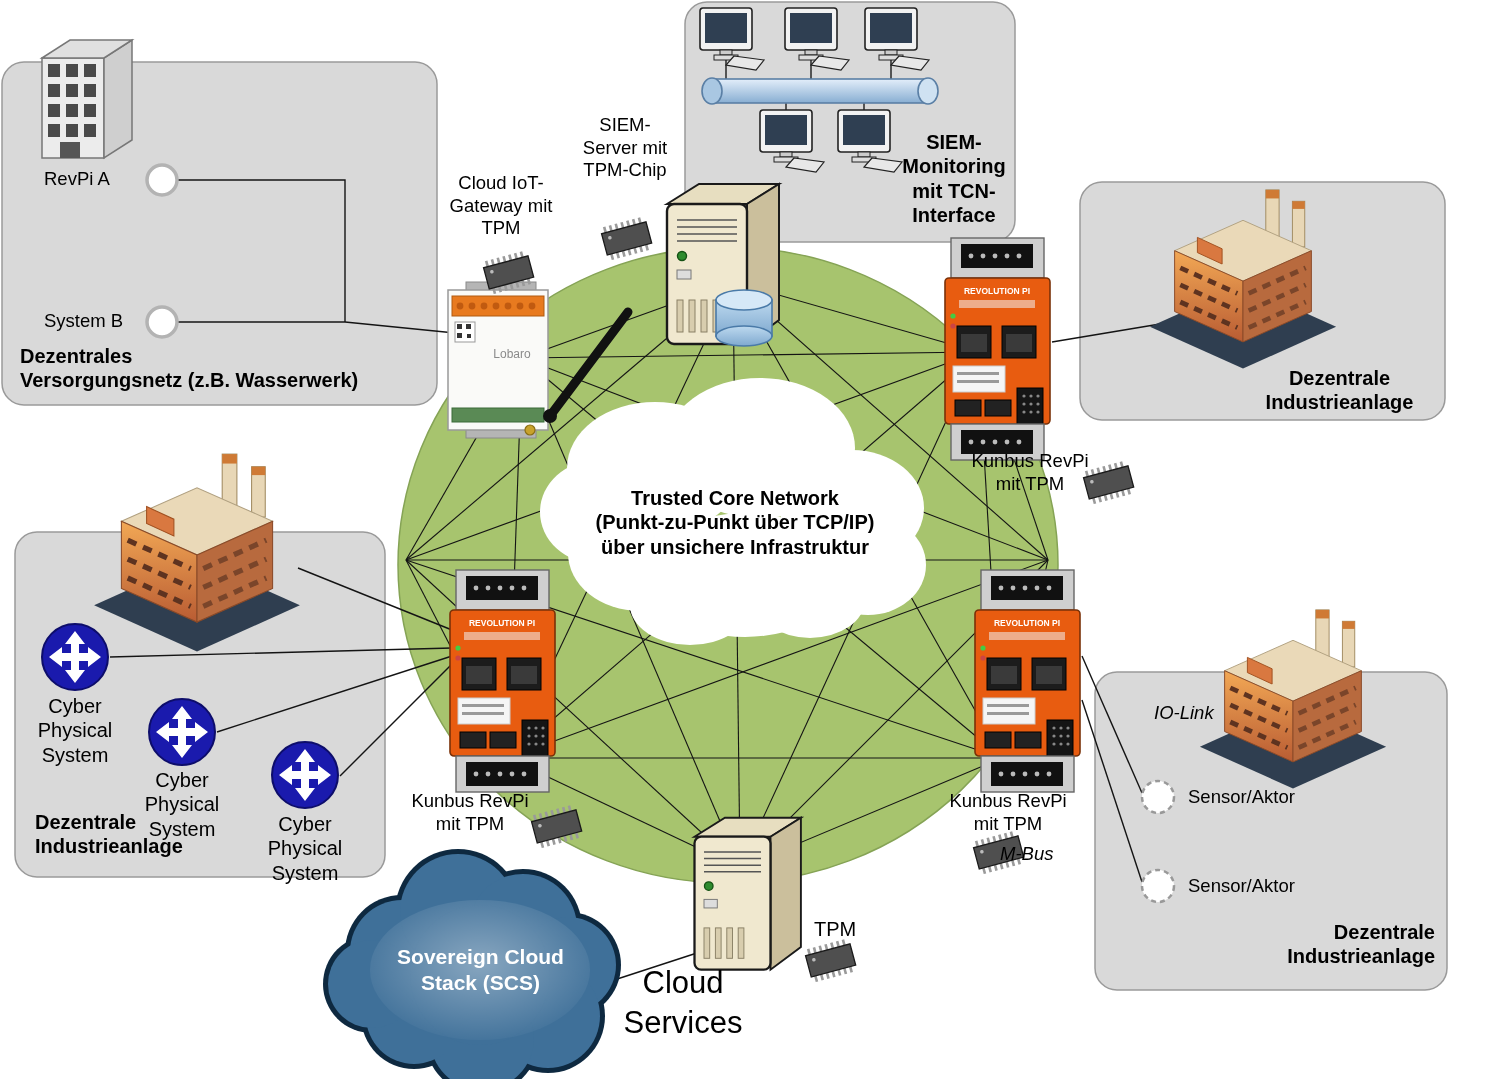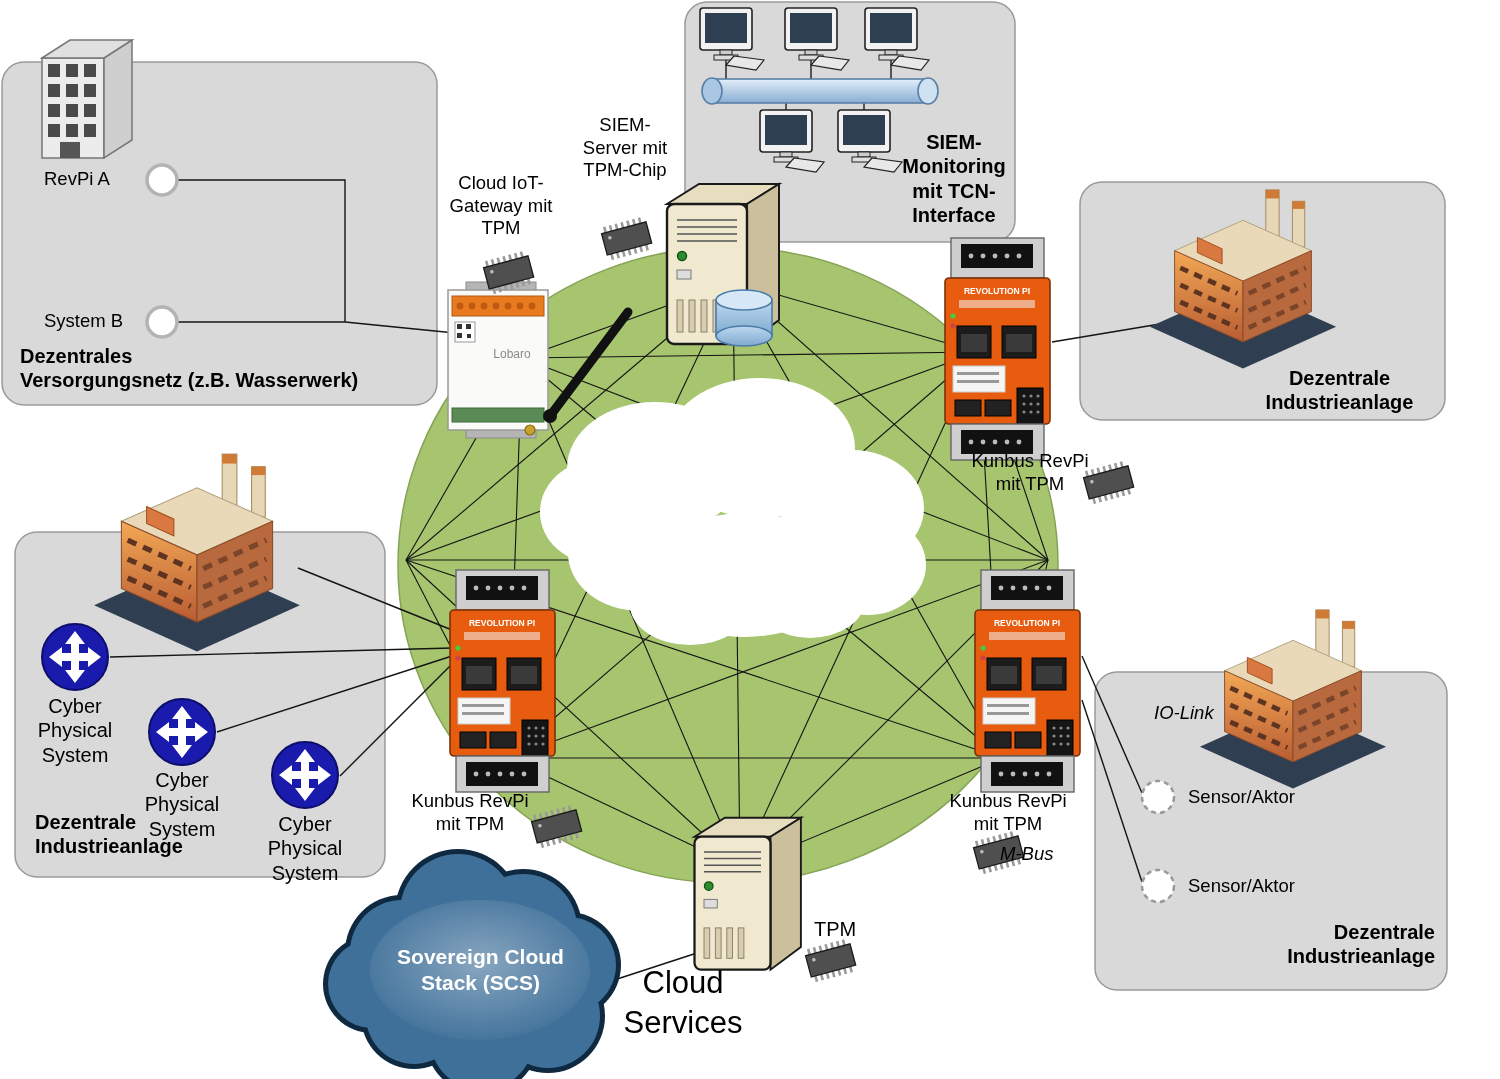--- a/index.html
+++ b/index.html
@@ -345,20 +345,23 @@
 Monitoring
 mit TCN-
 Interface</div>
 <div class="lbl center" style="left:565px;top:114px;width:120px">SIEM-
 Server mit
 TPM-Chip</div>
 <div class="lbl center" style="left:437px;top:172px;width:128px">Cloud IoT-
 Gateway mit
 TPM</div>
 
+<div class="lbl bold center" style="left:570px;top:486px;width:330px">Trusted Core Network
+(Punkt-zu-Punkt über TCP/IP)
+über unsichere Infrastruktur</div>
 
 <div class="lbl bold center" style="left:1242px;top:366px;width:195px">Dezentrale
 Industrieanlage</div>
 
 <div class="lbl center" style="left:950px;top:450px;width:160px">Kunbus RevPi
 mit TPM</div>
 <div class="lbl center" style="left:390px;top:790px;width:160px">Kunbus RevPi
 mit TPM</div>
 <div class="lbl center" style="left:928px;top:790px;width:160px">Kunbus RevPi
 mit TPM</div>

